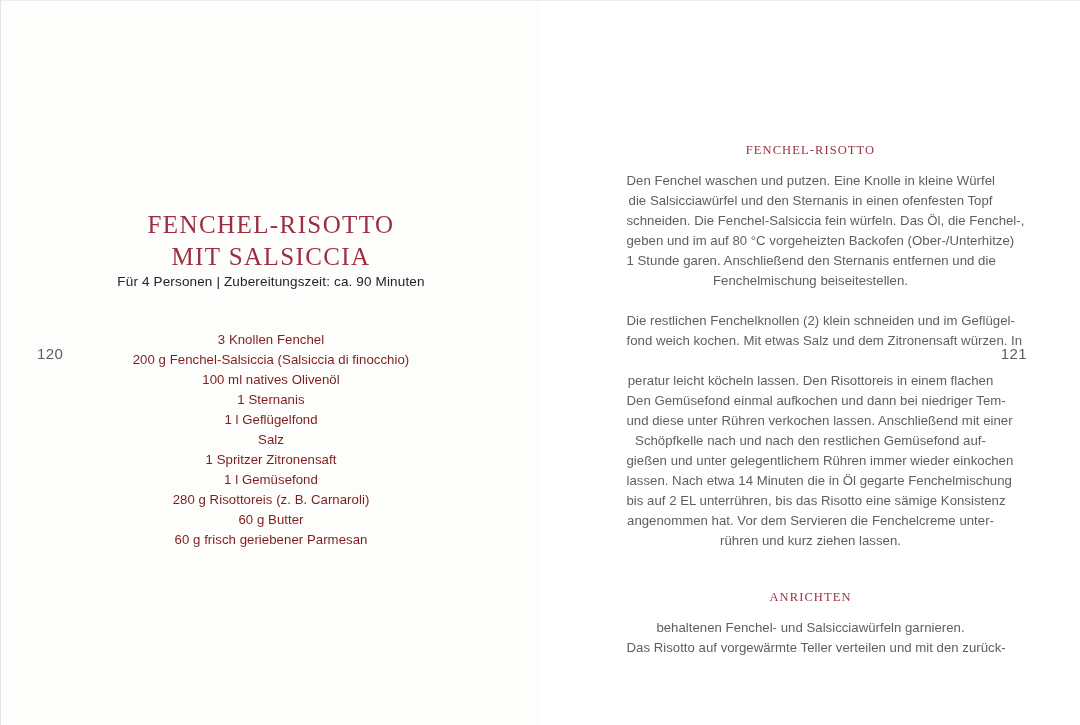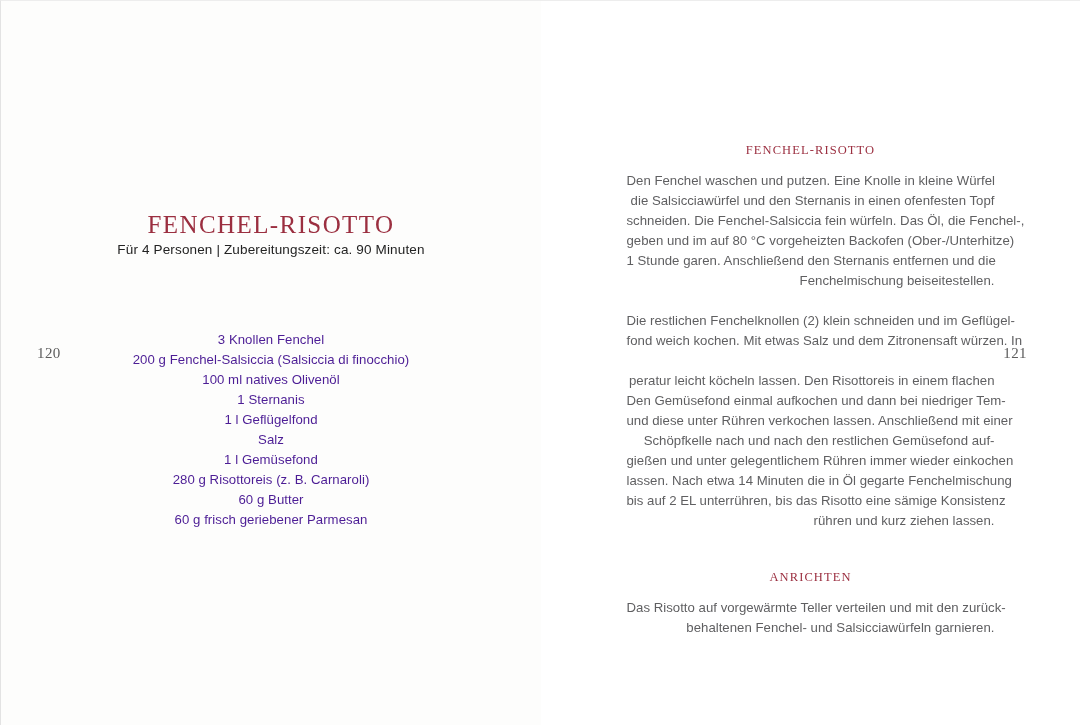--- a/index.html
+++ b/index.html
@@ -32,21 +32,21 @@
     height: 725px;
     box-sizing: border-box;
   }
   .page-left  { background: #fdfdfc; }
   .page-right { background: #ffffff; }
 
   
   .folio {
     position: absolute;
     top: 345px;
-    font-family: Liberation Serif, serif;
+    font-family: Liberation Sans, sans-serif;
     font-size: 15px;
     color: #5d5d5d;
     letter-spacing: 0.4px;
     line-height: 1;
   }
   .folio-left  { left: 36px;  }
   .folio-right { right: 53px; }
 
   
   .recipe-head {
@@ -83,21 +83,21 @@
     width: 380px;
     text-align: center;
     list-style: none;
     margin: 0;
     padding: 0;
   }
   .ingredients li {
     font-family: "Liberation Sans", sans-serif;
     font-size: 13.2px;
     line-height: 20px;
-    color: #4c1d95;
+    color: #7f1d1d;
     letter-spacing: 0.05px;
     white-space: nowrap;
   }
 
   
   .method {
     position: absolute;
     left: 86px;
     top: 142px;
     width: 368px;
@@ -117,45 +117,47 @@
 
   .para {
     font-family: "Liberation Sans", sans-serif;
     font-size: 13.2px;
     line-height: 20px;
     color: #5f5f61;
     letter-spacing: 0.02px;
     margin: 0 0 20px 0;
   }
   .para:last-child { margin-bottom: 0; }
-  .para .ln { display: block; white-space: nowrap; text-align: right; }
+  .para .ln { display: block; white-space: nowrap; }
 </style>
 </head>
 <body>
 
 <div class="spread">
 
   <div class="page page-left">
 
     <div class="folio folio-left">120</div>
 
     <div class="recipe-head">
       <h1 class="recipe-title">
         <span class="line">FENCHEL-RISOTTO</span>
+        <span class="line">MIT SALSICCIA</span>
       </h1>
       <div class="recipe-meta">Für 4 Personen | Zubereitungszeit: ca. 90 Minuten</div>
     </div>
 
     <ul class="ingredients">
       <li>3 Knollen Fenchel</li>
       <li>200 g Fenchel-Salsiccia (Salsiccia di finocchio)</li>
       <li>100 ml natives Olivenöl</li>
       <li>1 Sternanis</li>
       <li>1 l Geflügelfond</li>
       <li>Salz</li>
+      <li>1 Spritzer Zitronensaft</li>
       <li>1 l Gemüsefond</li>
       <li>280 g Risottoreis (z. B. Carnaroli)</li>
       <li>60 g Butter</li>
       <li>60 g frisch geriebener Parmesan</li>
     </ul>
 
   </div>
 
   <div class="page page-right">
 
@@ -180,26 +182,27 @@
       </p>
 
       <p class="para">
         <span class="ln">peratur leicht köcheln lassen. Den Risottoreis in einem flachen</span>
         <span class="ln">Den Gemüsefond einmal aufkochen und dann bei niedriger Tem-</span>
         <span class="ln">und diese unter Rühren verkochen lassen. Anschließend mit einer</span>
         <span class="ln">Schöpfkelle nach und nach den restlichen Gemüsefond auf-</span>
         <span class="ln">gießen und unter gelegentlichem Rühren immer wieder einkochen</span>
         <span class="ln">lassen. Nach etwa 14 Minuten die in Öl gegarte Fenchelmischung</span>
         <span class="ln">bis auf 2 EL unterrühren, bis das Risotto eine sämige Konsistenz</span>
+        <span class="ln">angenommen hat. Vor dem Servieren die Fenchelcreme unter-</span>
         <span class="ln">rühren und kurz ziehen lassen.</span>
       </p>
 
       <h2 class="section-head second">ANRICHTEN</h2>
 
       <p class="para">
+        <span class="ln">behaltenen Fenchel- und Salsicciawürfeln garnieren.</span>
         <span class="ln">Das Risotto auf vorgewärmte Teller verteilen und mit den zurück-</span>
-        <span class="ln">behaltenen Fenchel- und Salsicciawürfeln garnieren.</span>
       </p>
 
     </div>
   </div>
 
 </div>
 
 </body></html>

